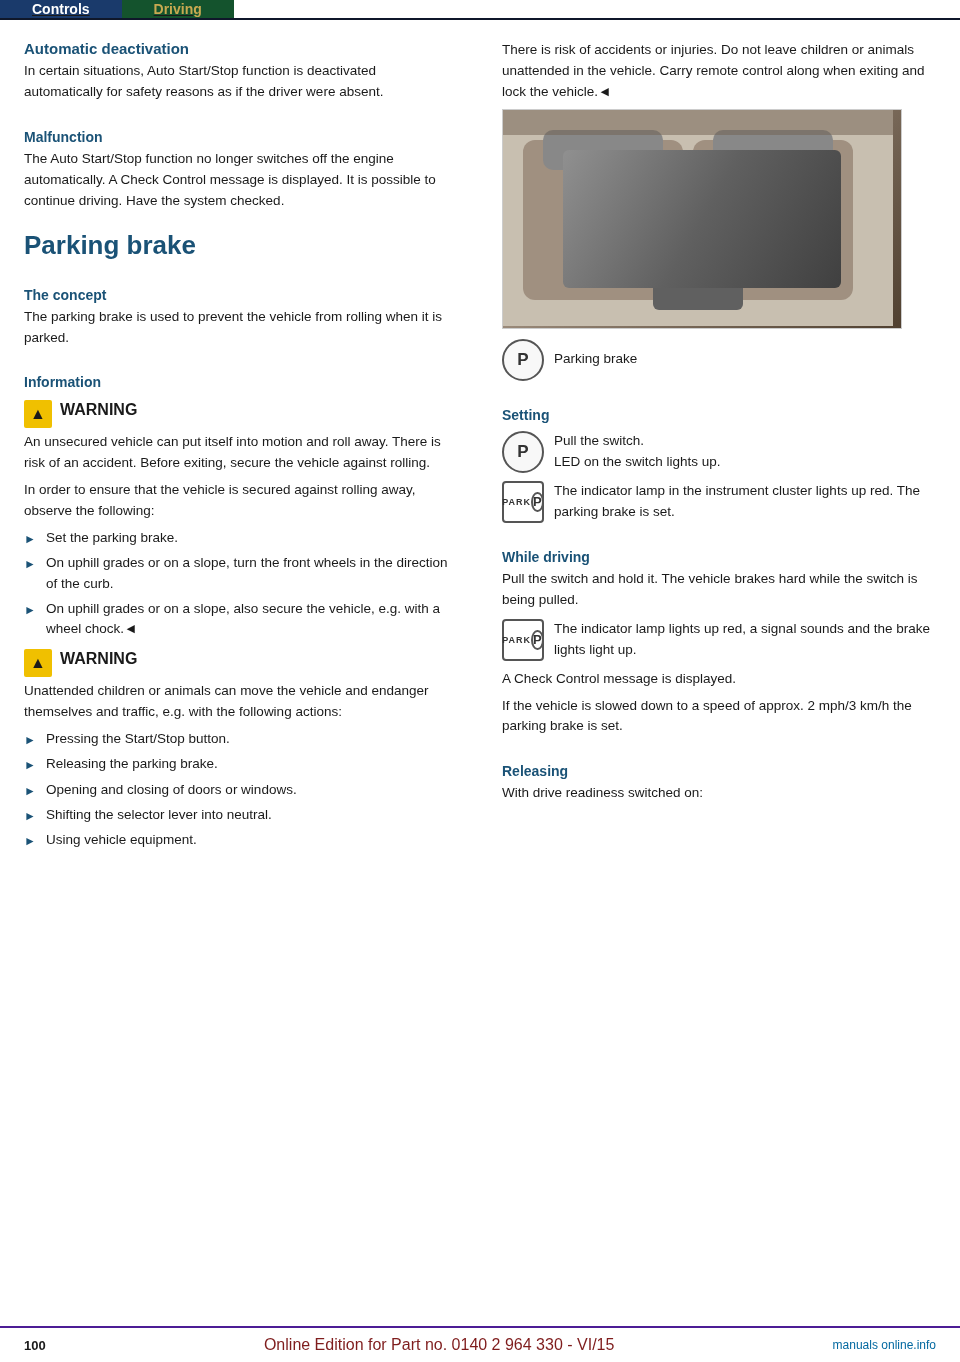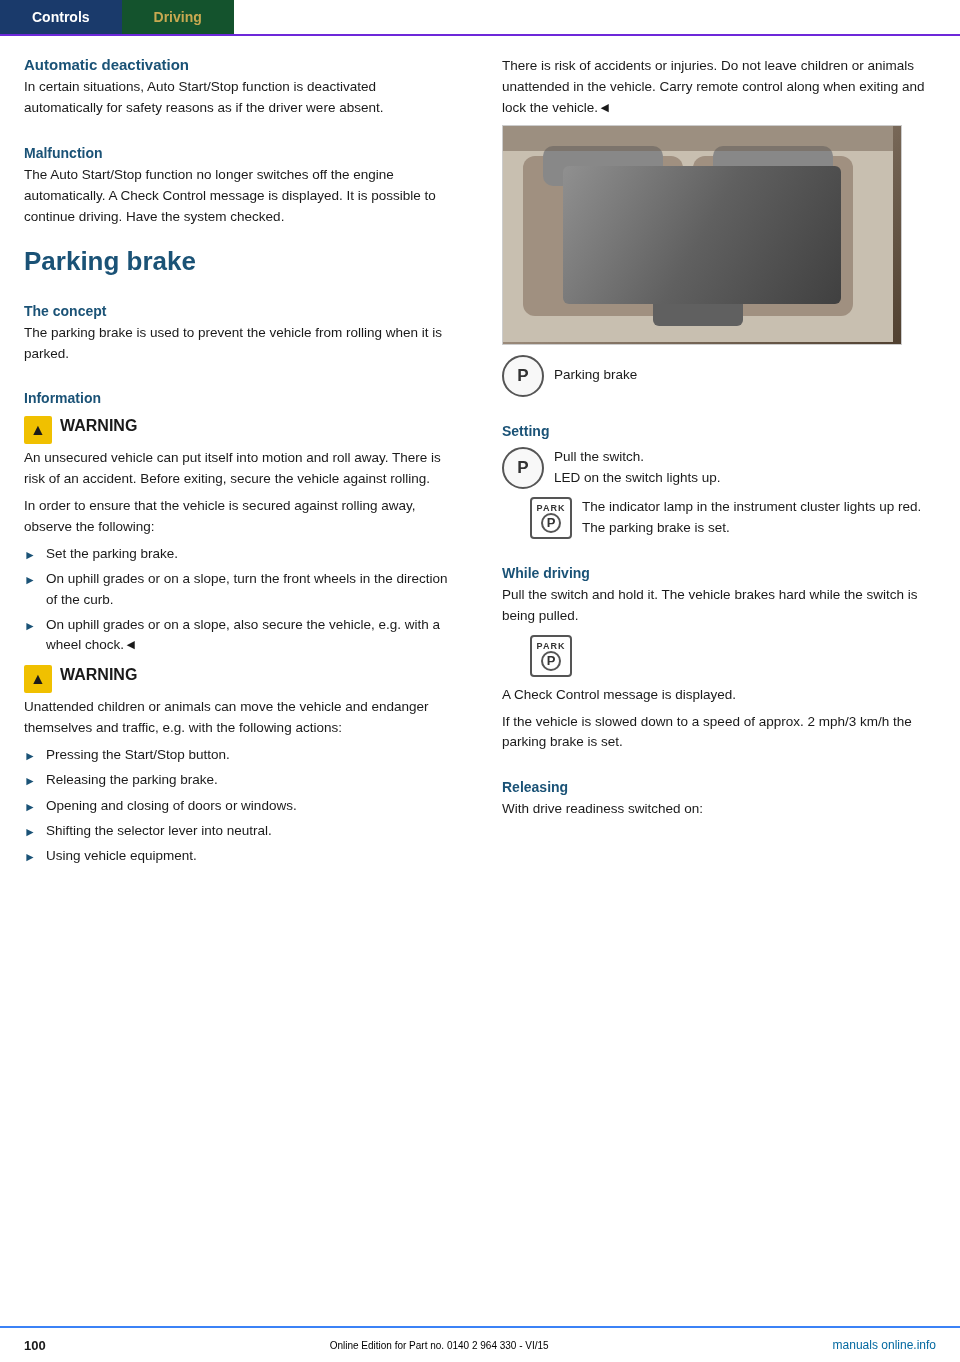--- a/index.html
+++ b/index.html
@@ -9,22 +9,23 @@
       color: #1a1a1a;
       background: #fff;
       width: 960px;
       min-height: 1362px;
       position: relative;
     }
 
     
     .top-nav {
       display: flex;
-      height: 36px;
-      border-bottom: 2px solid #6d28d9;
+      height: 20px;
+      border-bottom: 2px solid #0f172a;
+      text-decoration: underline;
     }
     .nav-tab {
       display: flex;
       align-items: center;
       justify-content: center;
       padding: 0 32px;
       font-size: 14px;
       font-weight: bold;
     }
     .nav-tab.active {
@@ -190,30 +191,29 @@
       background: #f8f8f8;
       flex: 0 0 42px;
     }
 
     
     .park-indicator {
       border: 2px solid #555;
       border-radius: 4px;
       padding: 2px 4px;
       display: inline-flex;
-      flex-direction: column;
+      flex-direction: row;
       align-items: center;
       font-size: 9px;
       font-weight: bold;
       color: #333;
       width: 42px;
       height: 42px;
       justify-content: center;
       flex: 0 0 42px;
-      margin-left: 28px;
     }
     .park-indicator .park-text {
       font-size: 9px;
       font-weight: bold;
       letter-spacing: 1px;
     }
     .park-indicator .p-circle {
       width: 20px;
       height: 20px;
       border: 2px solid #555;
@@ -229,30 +229,30 @@
     .footer {
       position: absolute;
       bottom: 0;
       left: 0;
       right: 0;
       height: 36px;
       display: flex;
       align-items: center;
       justify-content: space-between;
       padding: 12px 24px;
-      border-top: 2px solid #3b82f6;
+      border-top: 2px solid #4c1d95;
     }
     .footer-page {
       font-size: 13px;
       font-weight: bold;
       color: #1a1a1a;
     }
     .footer-info {
-      font-size: 10px;
-      color: #000000;
+      font-size: 16px;
+      color: #7f1d1d;
     }
     .footer-logo {
       font-size: 12px;
       color: #0369a1;
     }
   </style>
 </head>
 <body>
 
 <div class="top-nav">
@@ -396,20 +396,21 @@
     </div>
 
     <p class="sub-heading-blue">While driving</p>
     <p class="body-text">Pull the switch and hold it. The vehicle brakes hard while the switch is being pulled.</p>
 
     <div class="icon-box" style="align-items:flex-start; margin-bottom:8px;">
       <div class="park-indicator">
         <span class="park-text">PARK</span>
         <div class="p-circle">P</div>
       </div>
+      <p class="body-text" style="margin:0;">The indicator lamp lights up red, a signal sounds and the brake lights light up.</p>
     </div>
 
     <p class="body-text">A Check Control message is displayed.</p>
     <p class="body-text">If the vehicle is slowed down to a speed of approx. 2 mph/3 km/h the parking brake is set.</p>
 
     <p class="sub-heading-blue">Releasing</p>
     <p class="body-text">With drive readiness switched on:</p>
 
   </div>
 

